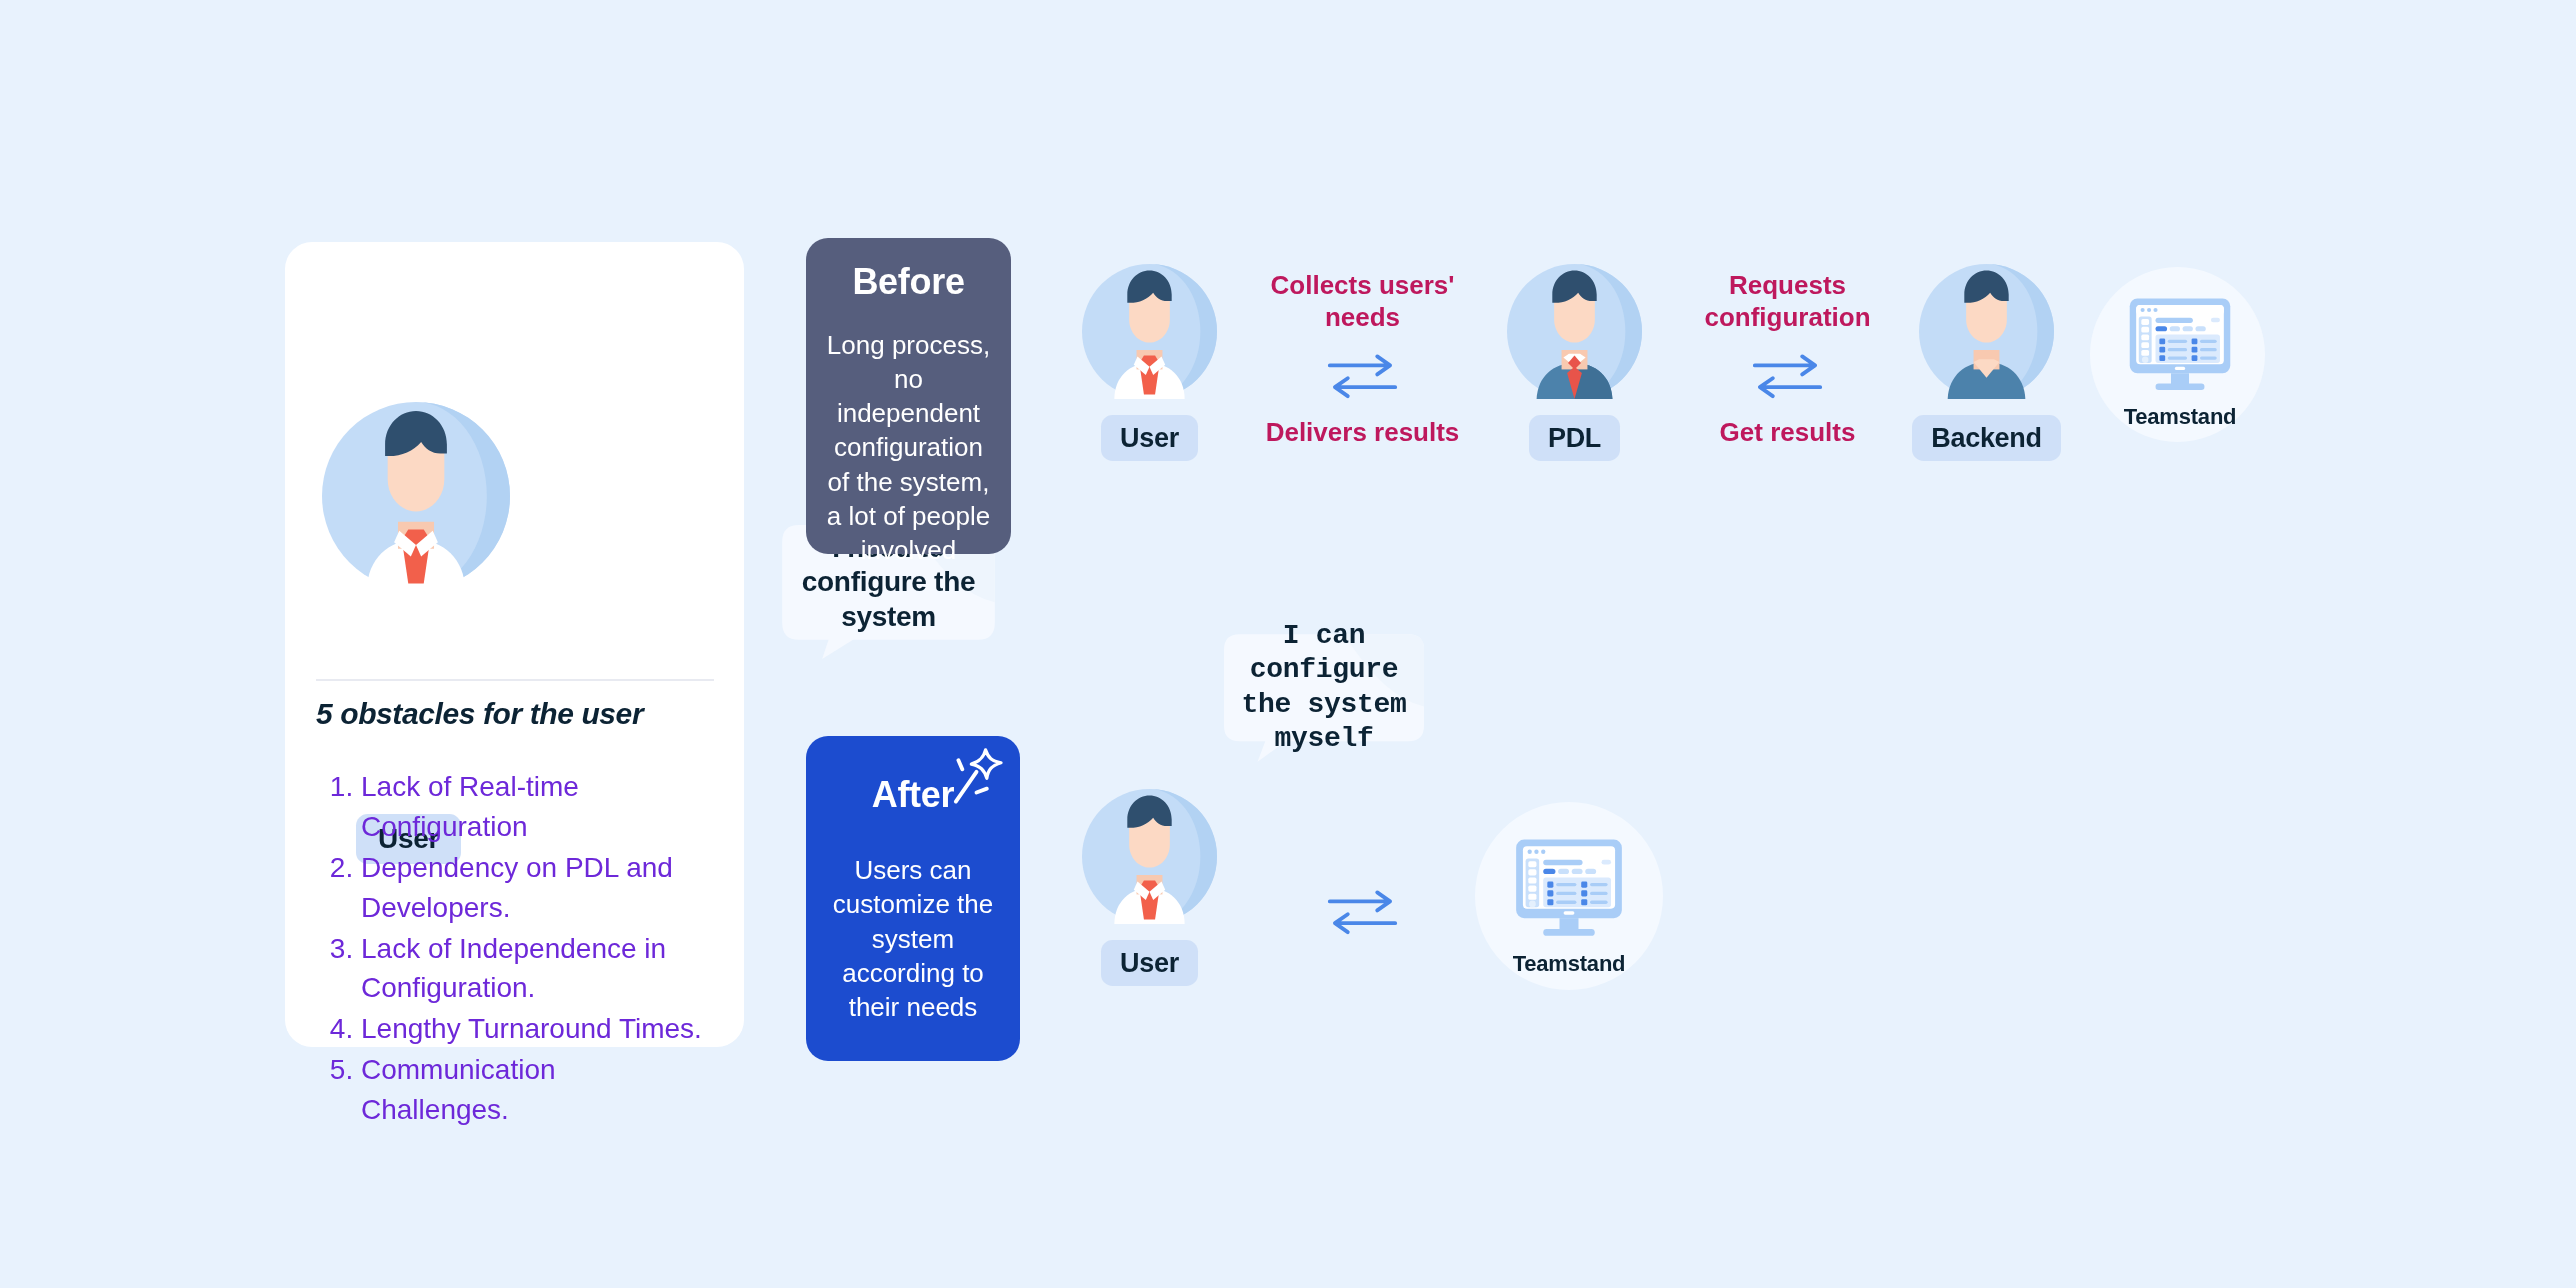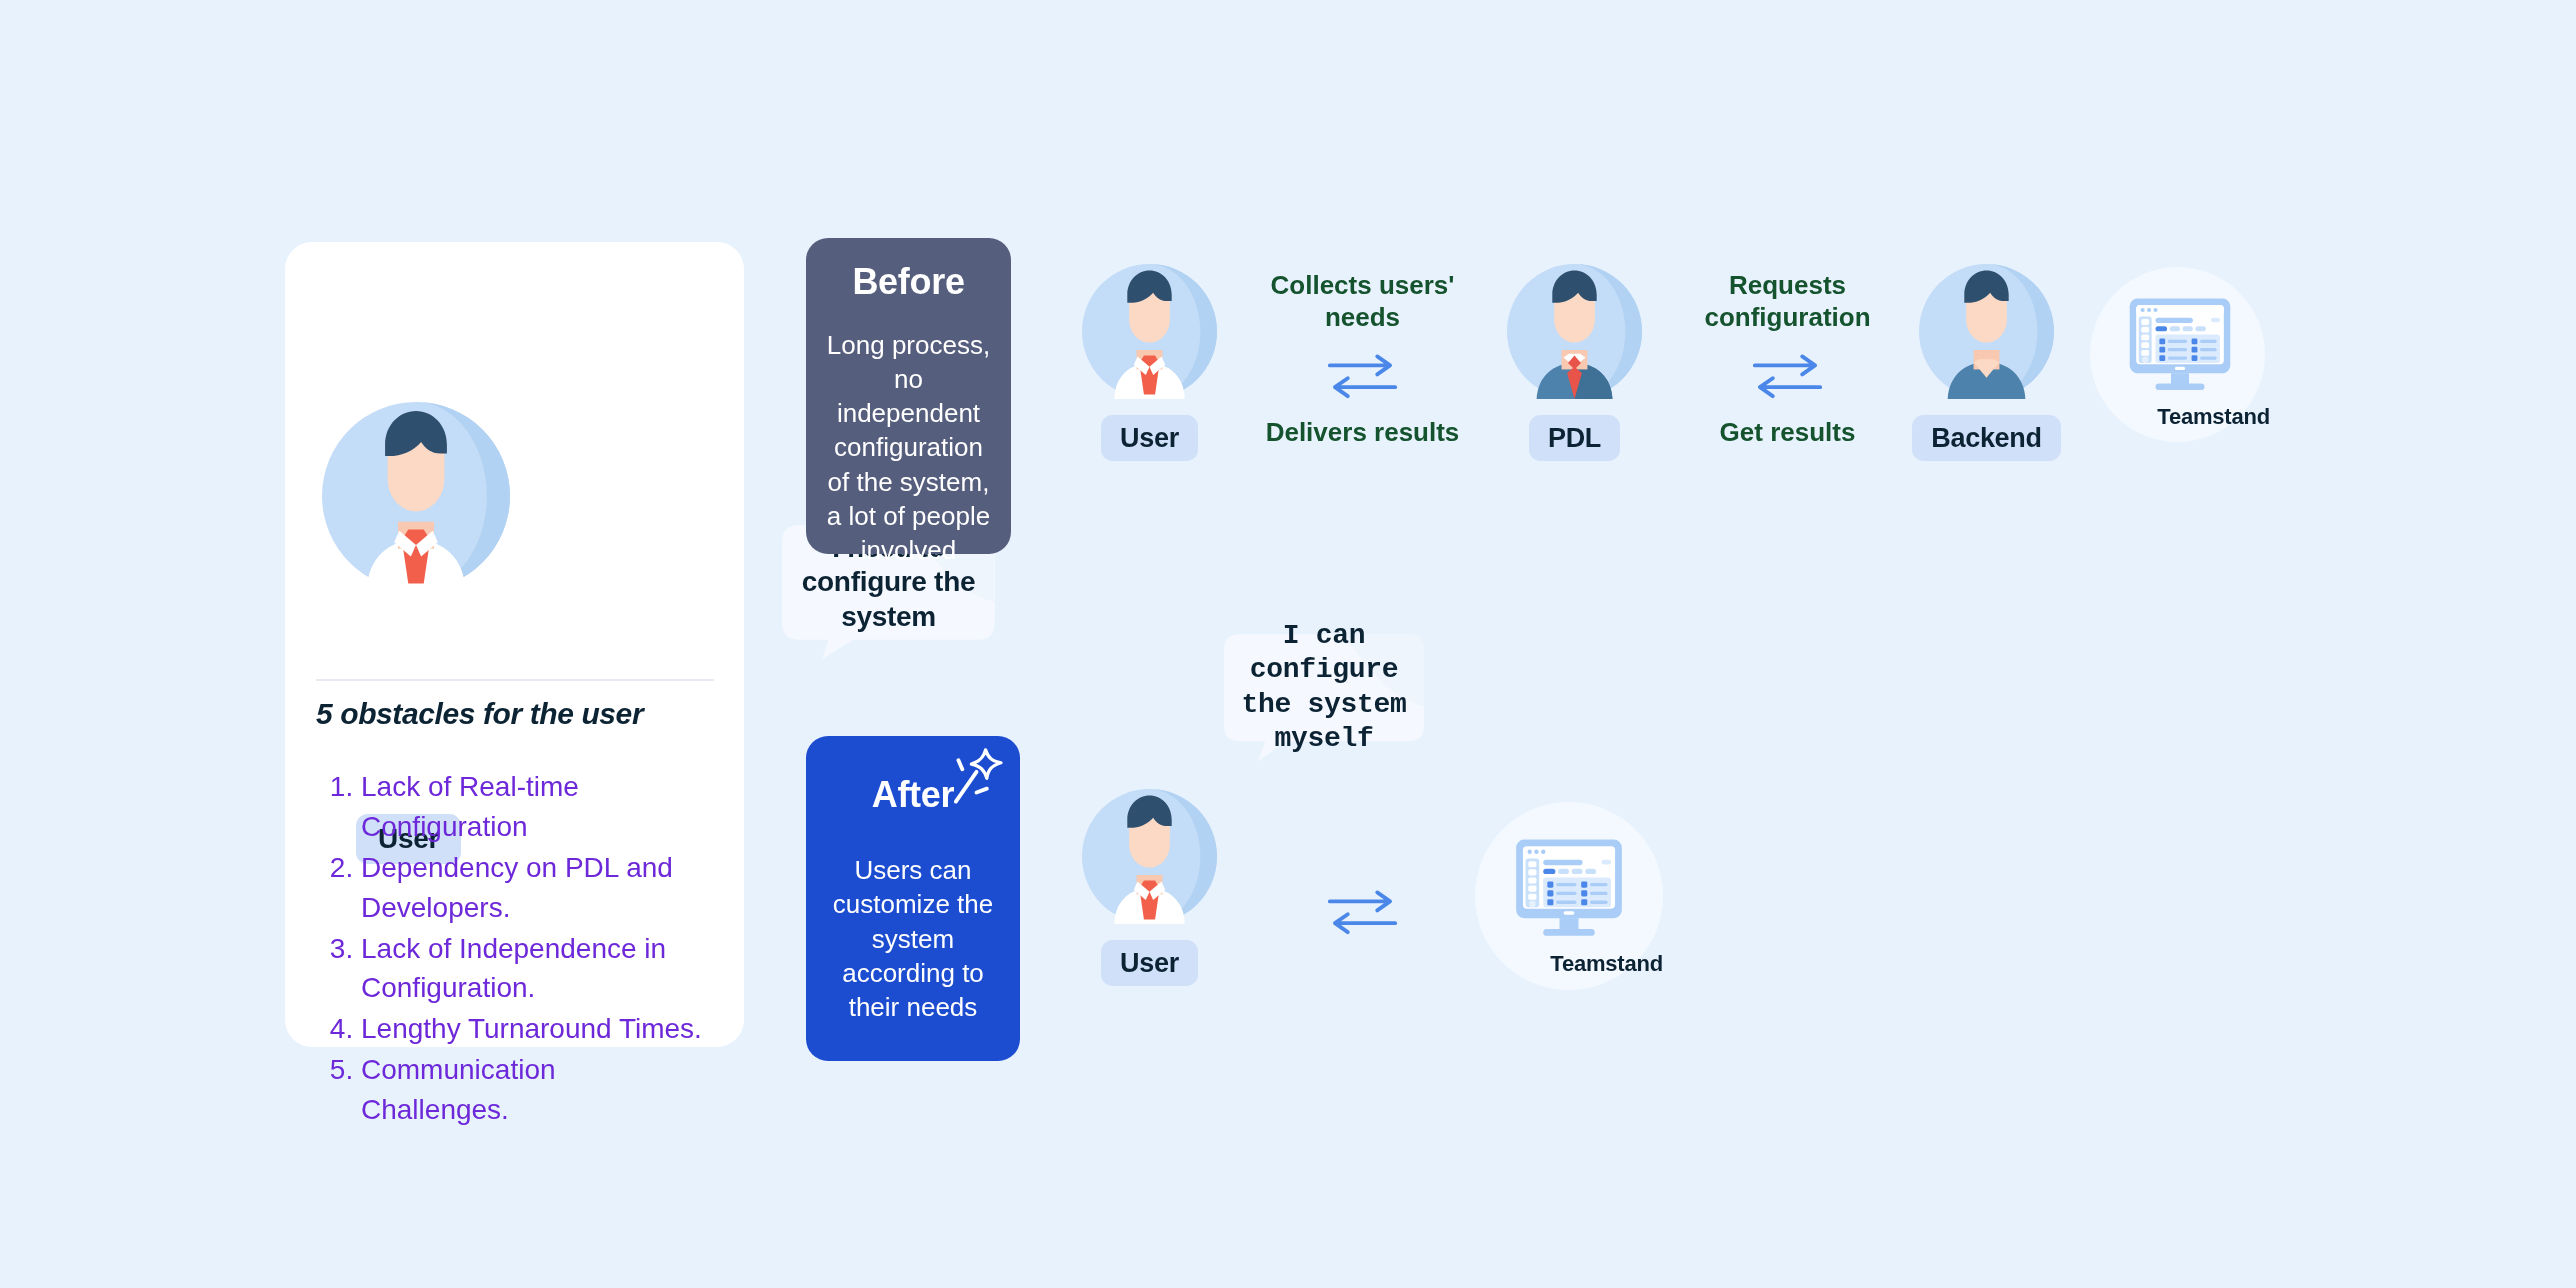--- a/index.html
+++ b/index.html
@@ -72,30 +72,30 @@
   
   .node { position: absolute; text-align: center; }
   .avatar-wrap { position: relative; }
   .node-badge {
     display: inline-block; margin-top: 14px;
     background: #cfe0f8; border-radius: 11.6px; padding: 7.7px 19.3px;
     font-size: 27px; font-weight: 700; color: #0c2334; letter-spacing: -0.3px;
   }
   .arrow-group { position: absolute; text-align: center; width: 213px; }
   .arrow-label {
-    font-size: 26px; font-weight: 700; color: #14532d; line-height: 1.22;
+    font-size: 26px; font-weight: 700; color: #be185d; line-height: 1.22;
   }
   .arrow-icon { margin: 16.7px auto; display: block; }
 
   .ts-node { position: absolute; text-align: center; width: 180px; }
   .ts-circle {
     position: absolute; border-radius: 50%; background: #f4f9ff;
   }
   .ts-label {
-    font-size: 22px; font-weight: 700; color: #0c2334; letter-spacing: -0.2px; text-align: right;
+    font-size: 22px; font-weight: 700; color: #0c2334; letter-spacing: -0.2px;
   }
   .bubble-text {
     position: absolute; width: 100%; top: 0; left: 0; height: 100%;
     display: flex; align-items: center; justify-content: center;
     text-align: center; font-size: 28px; font-weight: 700;
     color: #0c2334; line-height: 1.22; letter-spacing: -0.3px;
     padding: 0 16.7px;
   }
   .bubble-wrap { position: absolute; }
 </style>

